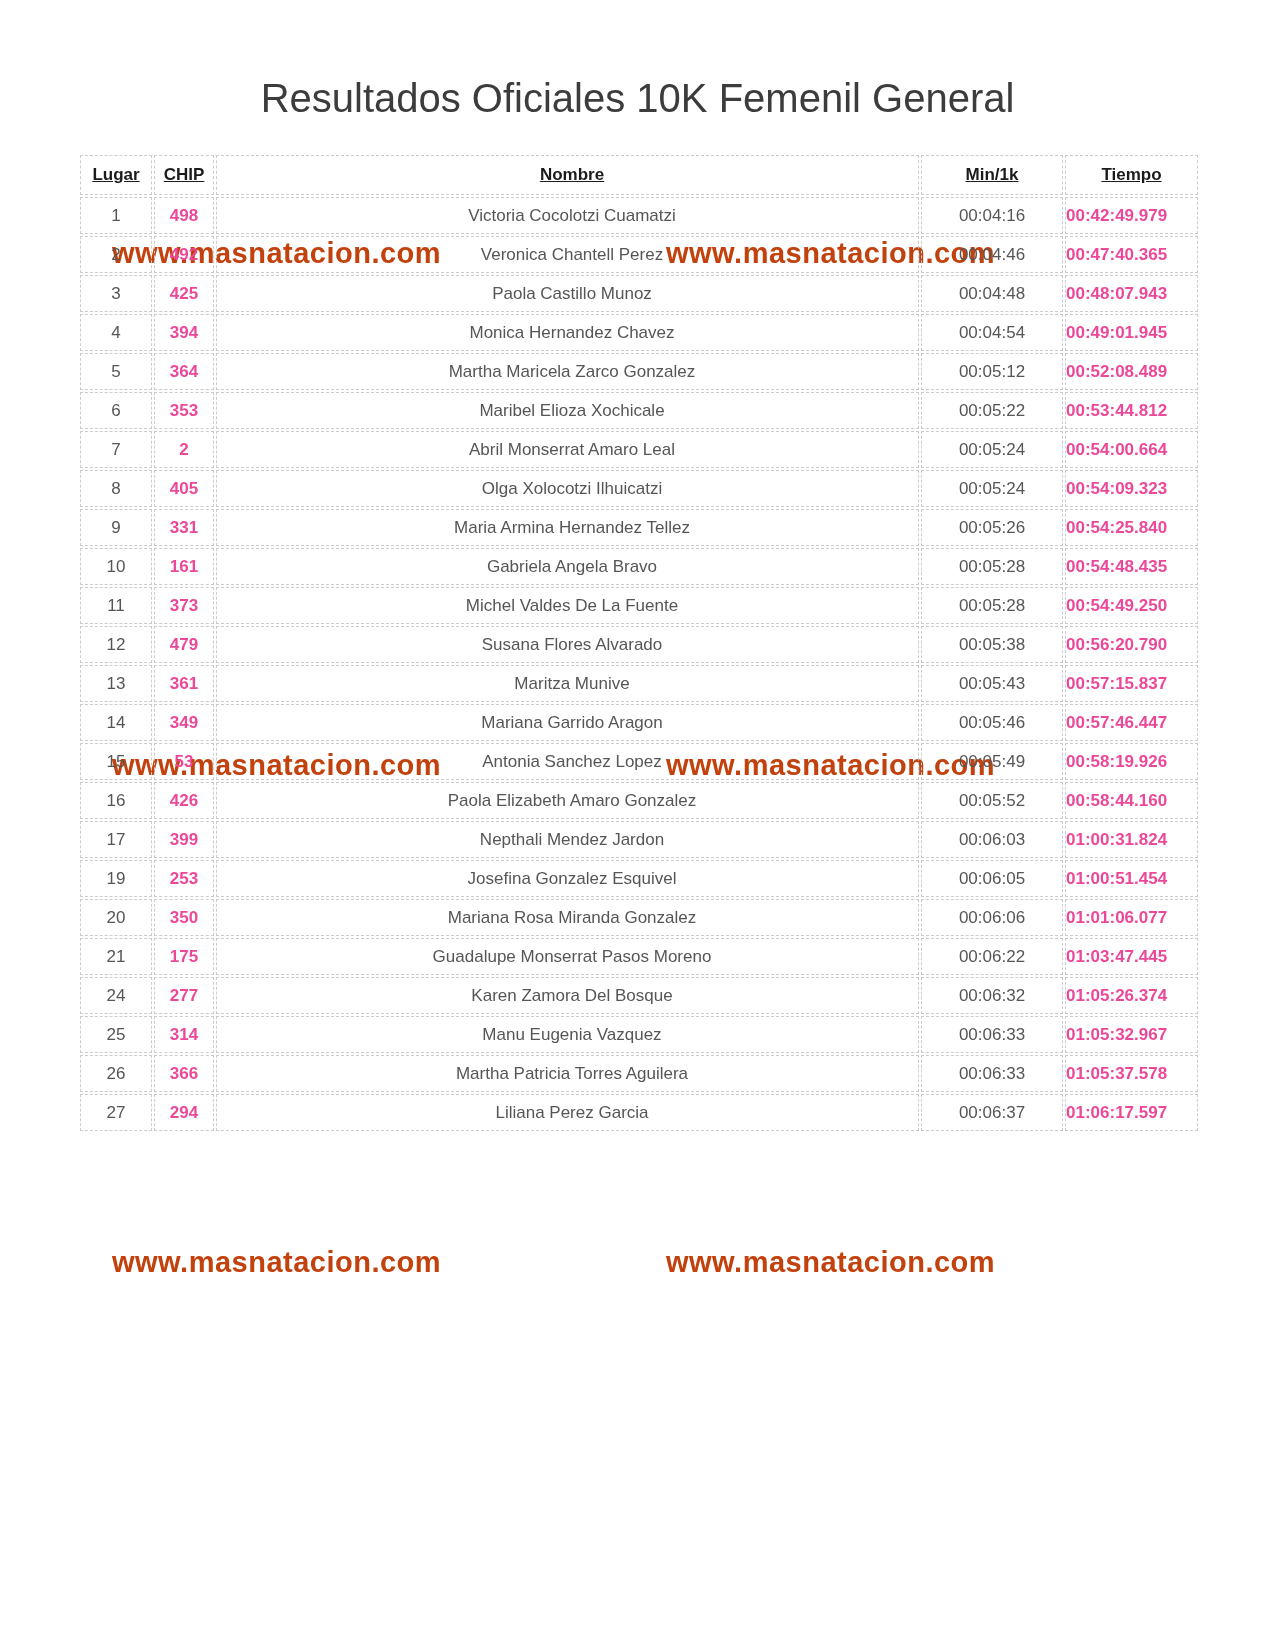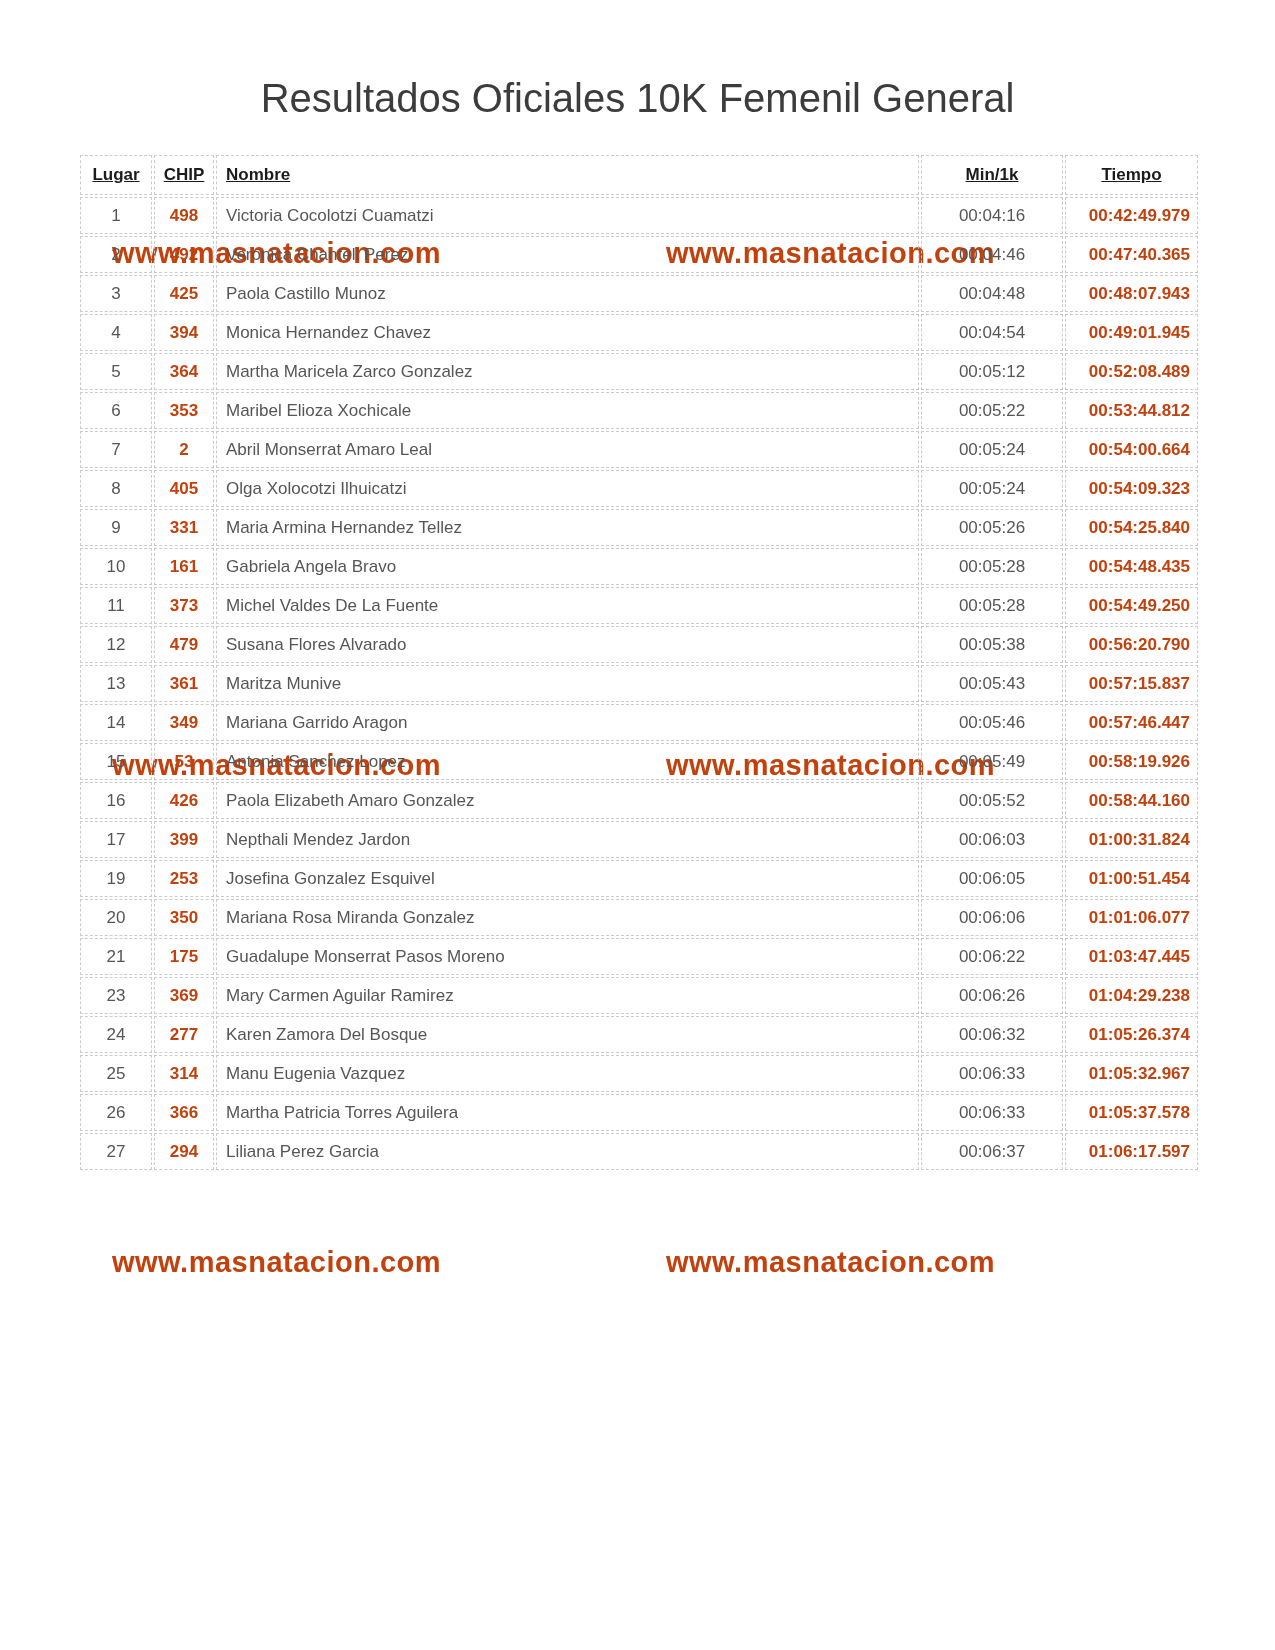--- a/index.html
+++ b/index.html
@@ -66,25 +66,25 @@
   }
   th {
     height: 40px;
     font-weight: 700;
     color: #1b1b1b;
     text-decoration: underline;
   }
   td { height: 37px; }
 
   .al-c { text-align: center; }
-  .al-l { text-align: left; padding-left: 9px; }
-  .al-r { text-align: right; padding-right: 7px; }
+  .al-l { text-align: center; padding-left: 9px; }
+  .al-r { padding-right: 7px; }
 
   .cell-gray { color: #565656; font-weight: 400; }
-  .cell-bold { color: #c2410c; font-weight: 700; }
+  .cell-bold { color: #ec4899; font-weight: 700; }
 </style>
 </head>
 <body>
 
 <span class="watermark wm-r1 wm-left">www.masnatacion.com</span>
 <span class="watermark wm-r1 wm-right">www.masnatacion.com</span>
 <span class="watermark wm-r2 wm-left">www.masnatacion.com</span>
 <span class="watermark wm-r2 wm-right">www.masnatacion.com</span>
 <span class="watermark wm-r3 wm-left">www.masnatacion.com</span>
 <span class="watermark wm-r3 wm-right">www.masnatacion.com</span>
@@ -243,27 +243,20 @@
         <td class="al-r cell-bold">01:01:06.077</td>
       </tr>
       <tr>
         <td class="al-c cell-gray">21</td>
         <td class="al-c cell-bold">175</td>
         <td class="al-l cell-gray">Guadalupe Monserrat Pasos Moreno</td>
         <td class="al-c cell-gray">00:06:22</td>
         <td class="al-r cell-bold">01:03:47.445</td>
       </tr>
       <tr>
-        <td class="al-c cell-gray">23</td>
-        <td class="al-c cell-bold">369</td>
-        <td class="al-l cell-gray">Mary Carmen Aguilar Ramirez</td>
-        <td class="al-c cell-gray">00:06:26</td>
-        <td class="al-r cell-bold">01:04:29.238</td>
-      </tr>
-      <tr>
         <td class="al-c cell-gray">24</td>
         <td class="al-c cell-bold">277</td>
         <td class="al-l cell-gray">Karen Zamora Del Bosque</td>
         <td class="al-c cell-gray">00:06:32</td>
         <td class="al-r cell-bold">01:05:26.374</td>
       </tr>
       <tr>
         <td class="al-c cell-gray">25</td>
         <td class="al-c cell-bold">314</td>
         <td class="al-l cell-gray">Manu Eugenia Vazquez</td>

